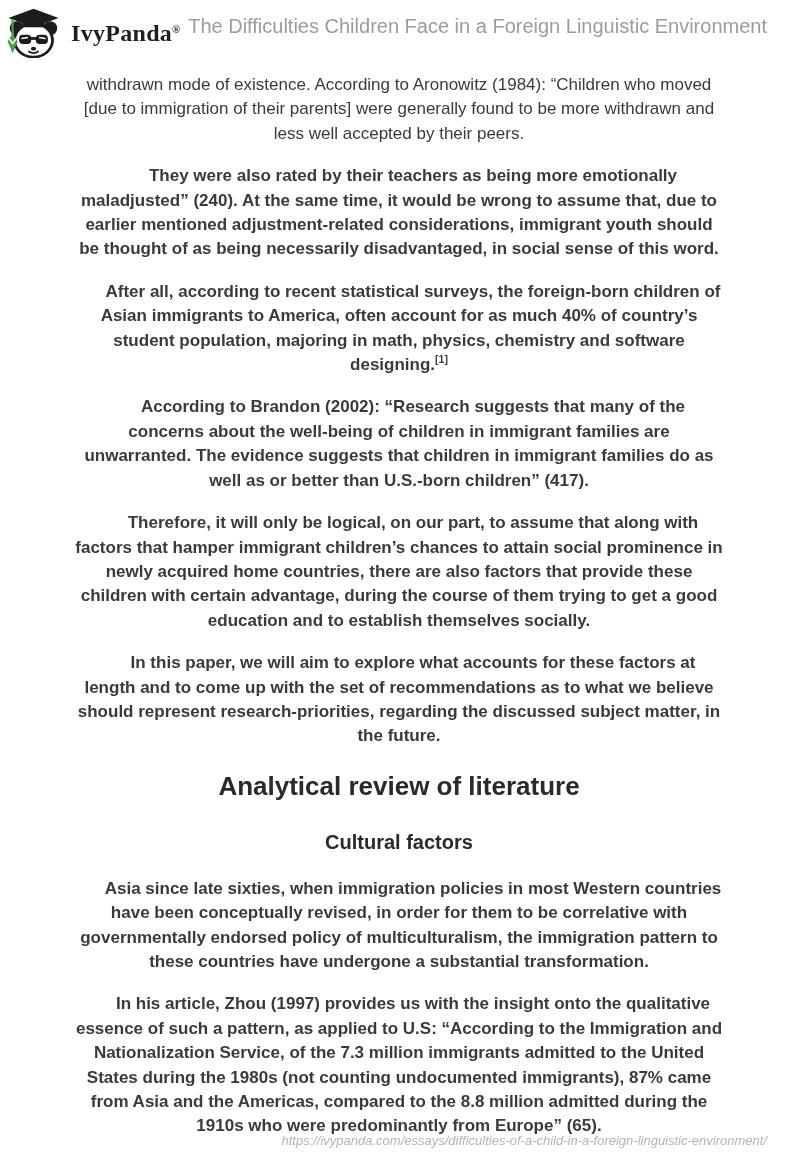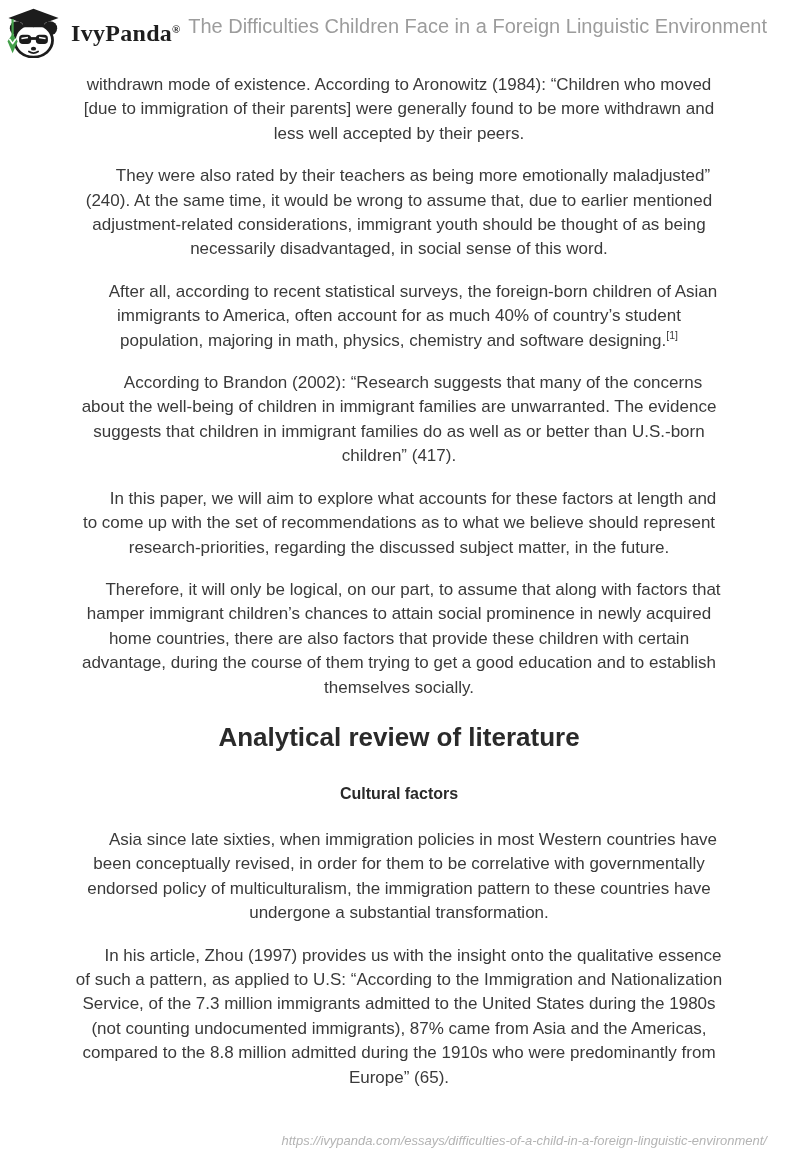--- a/index.html
+++ b/index.html
@@ -24,23 +24,23 @@
   .doc-title { position: absolute; top: 15px; right: 33px; font-size: 20px; color: #9c9c9c; }
 
   
   .content {
     position: absolute; top: 64px; left: 75px; width: 648px;
     padding-top: 9px;
     color: #3a3a3a; font-size: 17px; line-height: 24.4px;
     text-align: center;
   }
   .content p { margin: 0 0 18px 0; }
-  .content p.indent { text-indent: 28px; }
+  .content p.indent { text-indent: 28px; font-weight: bold; }
   .content h2 { font-size: 26px; line-height: 32px; color: #2a2a2a; margin: 21px 0 12px 0; font-weight: bold; }
-  .content h3 { font-size: 16px; line-height: 23px; color: #2a2a2a; margin: 29px 0 23px 0; font-weight: bold; }
+  .content h3 { font-size: 20px; line-height: 23px; color: #2a2a2a; margin: 29px 0 23px 0; font-weight: bold; }
   .content sup { font-size: 10.5px; line-height: 0; }
 
   
   .footer { position: absolute; top: 1133px; right: 33px; font-size: 13px; color: #b4b4b4; font-style: italic; }
 </style>
 </head>
 <body>
 
 <header class="header">
   <div class="brand">
@@ -70,22 +70,22 @@
     <span class="brand-text"><span>IvyPanda</span><span class="reg">®</span></span>
   </div>
   <div class="doc-title">The Difficulties Children Face in a Foreign Linguistic Environment</div>
 </header>
 
 <main class="content" id="article-body">
     <p><span>withdrawn mode of existence. According to Aronowitz (1984): “Children who moved [due to immigration of their parents] were generally found to be more withdrawn and less well accepted by their peers.</span></p>
     <p class="indent"><span>They were also rated by their teachers as being more emotionally maladjusted” (240). At the same time, it would be wrong to assume that, due to earlier mentioned adjustment-related considerations, immigrant youth should be thought of as being necessarily disadvantaged, in social sense of this word.</span></p>
     <p class="indent"><span>After all, according to recent statistical surveys, the foreign-born children of Asian immigrants to America, often account for as much 40% of country’s student population, majoring in math, physics, chemistry and software designing.</span><sup>[1]</sup></p>
     <p class="indent"><span>According to Brandon (2002): “Research suggests that many of the concerns about the well-being of children in immigrant families are unwarranted. The evidence suggests that children in immigrant families do as well as or better than U.S.-born children” (417).</span></p>
+    <p class="indent"><span>Therefore, it will only be logical, on our part, to assume that along with factors that hamper immigrant children’s chances to attain social prominence in newly acquired home countries, there are also factors that provide these children with certain advantage, during the course of them trying to get a good education and to establish themselves socially.</span></p>
     <p class="indent"><span>In this paper, we will aim to explore what accounts for these factors at length and to come up with the set of recommendations as to what we believe should represent research-priorities, regarding the discussed subject matter, in the future.</span></p>
-    <p class="indent"><span>Therefore, it will only be logical, on our part, to assume that along with factors that hamper immigrant children’s chances to attain social prominence in newly acquired home countries, there are also factors that provide these children with certain advantage, during the course of them trying to get a good education and to establish themselves socially.</span></p>
     <h2><span>Analytical review of literature</span></h2>
     <h3><span>Cultural factors</span></h3>
     <p class="indent"><span>Asia since late sixties, when immigration policies in most Western countries have been conceptually revised, in order for them to be correlative with governmentally endorsed policy of multiculturalism, the immigration pattern to these countries have undergone a substantial transformation.</span></p>
     <p class="indent"><span>In his article, Zhou (1997) provides us with the insight onto the qualitative essence of such a pattern, as applied to U.S: “According to the Immigration and Nationalization Service, of the 7.3 million immigrants admitted to the United States during the 1980s (not counting undocumented immigrants), 87% came from Asia and the Americas, compared to the 8.8 million admitted during the 1910s who were predominantly from Europe” (65).</span></p>
   </main>
 
 <footer class="footer">
   <span>https://ivypanda.com/essays/difficulties-of-a-child-in-a-foreign-linguistic-environment/</span>
 </footer>
 

